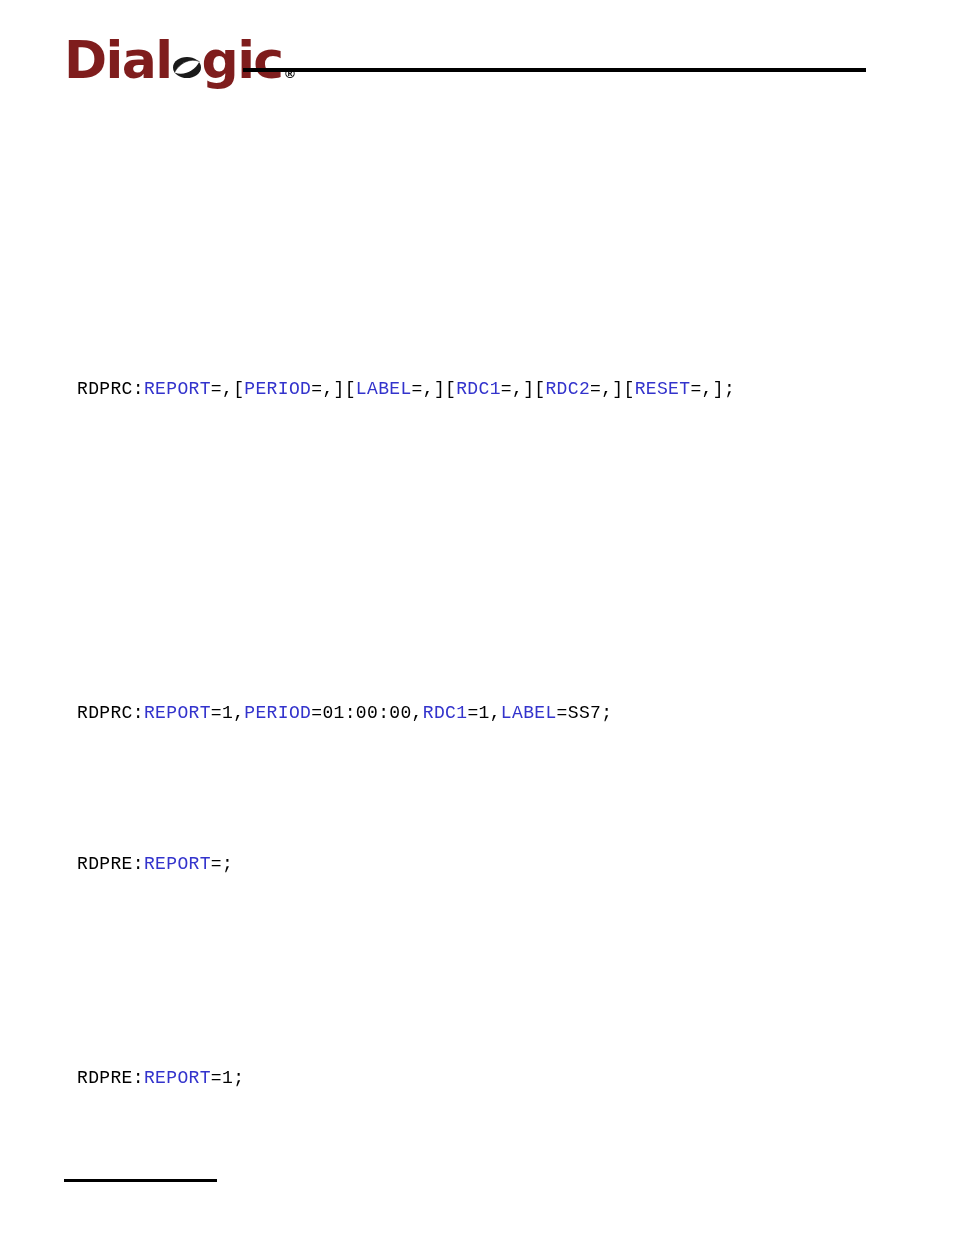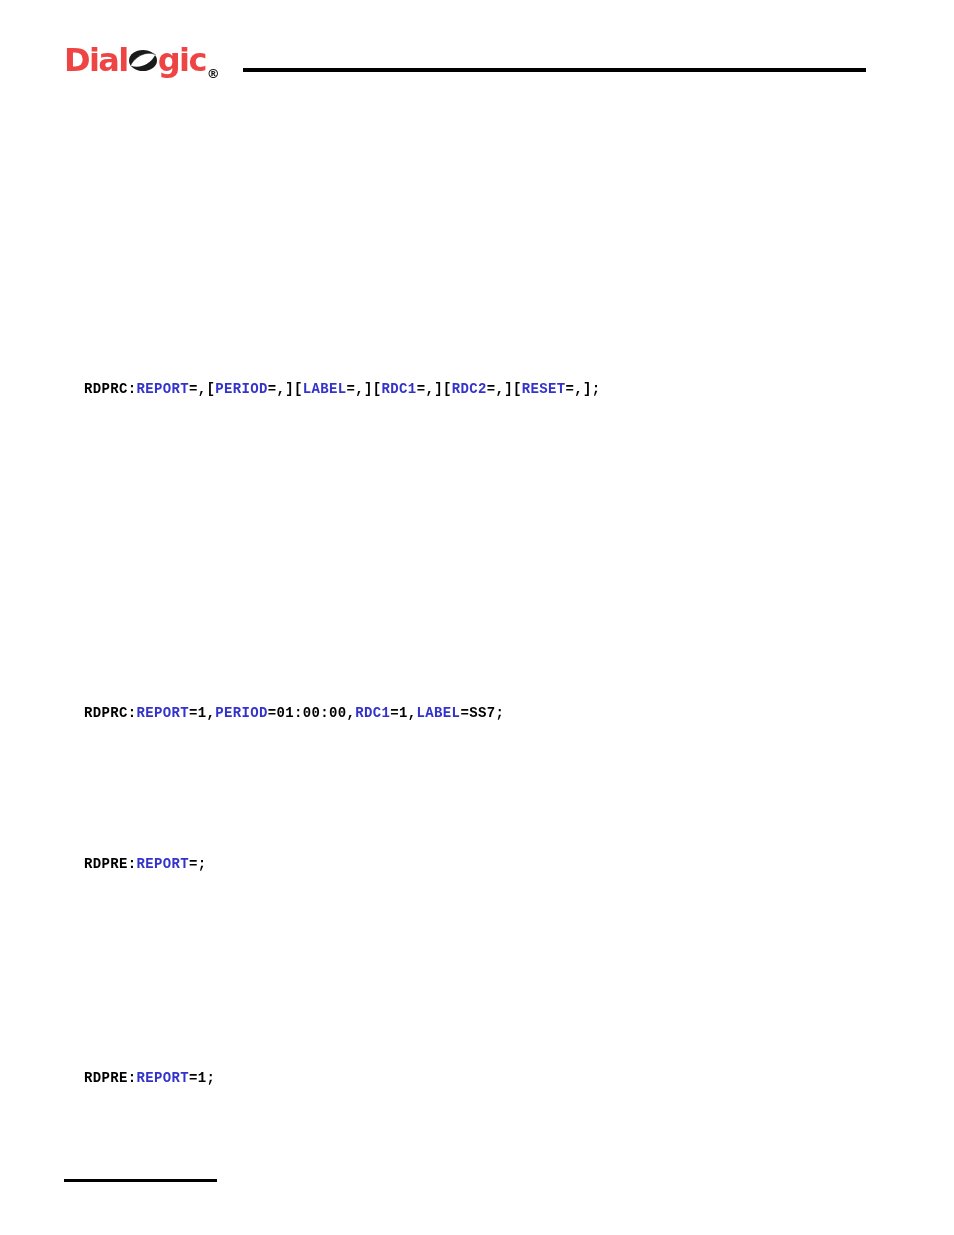--- a/index.html
+++ b/index.html
@@ -32,24 +32,24 @@
     left: 64px;
     top: 36px;
     height: 46px;
     display: flex;
     align-items: flex-end;
   }
   .logo-word {
     position: relative;
     font-family: "DejaVu Sans", sans-serif;
     font-weight: bold;
-    font-size: 32px;
+    font-size: 52px;
     letter-spacing: -1.6px;
     line-height: 44px;
-    color: #ef4444;
+    color: #7f1d1d;
     white-space: nowrap;
   }
   .logo-seg {
     display: inline-block;
     vertical-align: baseline;
   }
   
   .logo-o {
     position: relative;
     display: inline-block;
@@ -80,28 +80,27 @@
 
   
   .content {
     position: absolute;
     left: 0;
     top: 0;
     width: 954px;
   }
   .code-line {
     position: absolute;
-    left: 84px;
+    left: 77px;
     font-family: "Liberation Mono", "DejaVu Sans Mono", monospace;
-    font-size: 14px;
+    font-size: 18px;
     line-height: 16px;
     letter-spacing: 0.35px;
     color: #000000;
     white-space: pre;
-    font-weight: bold;
   }
   .kw {
     color: #3333cc;
   }
 
   
   .footer-rule {
     position: absolute;
     left: 64px;
     top: 1179px;

